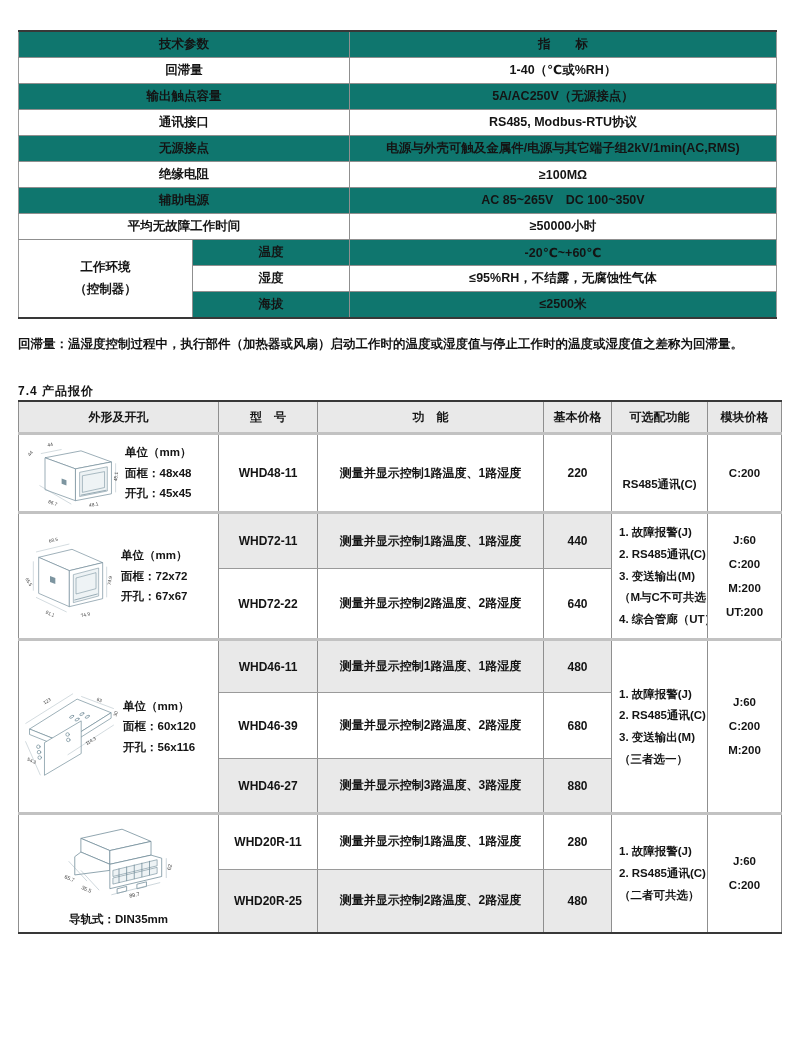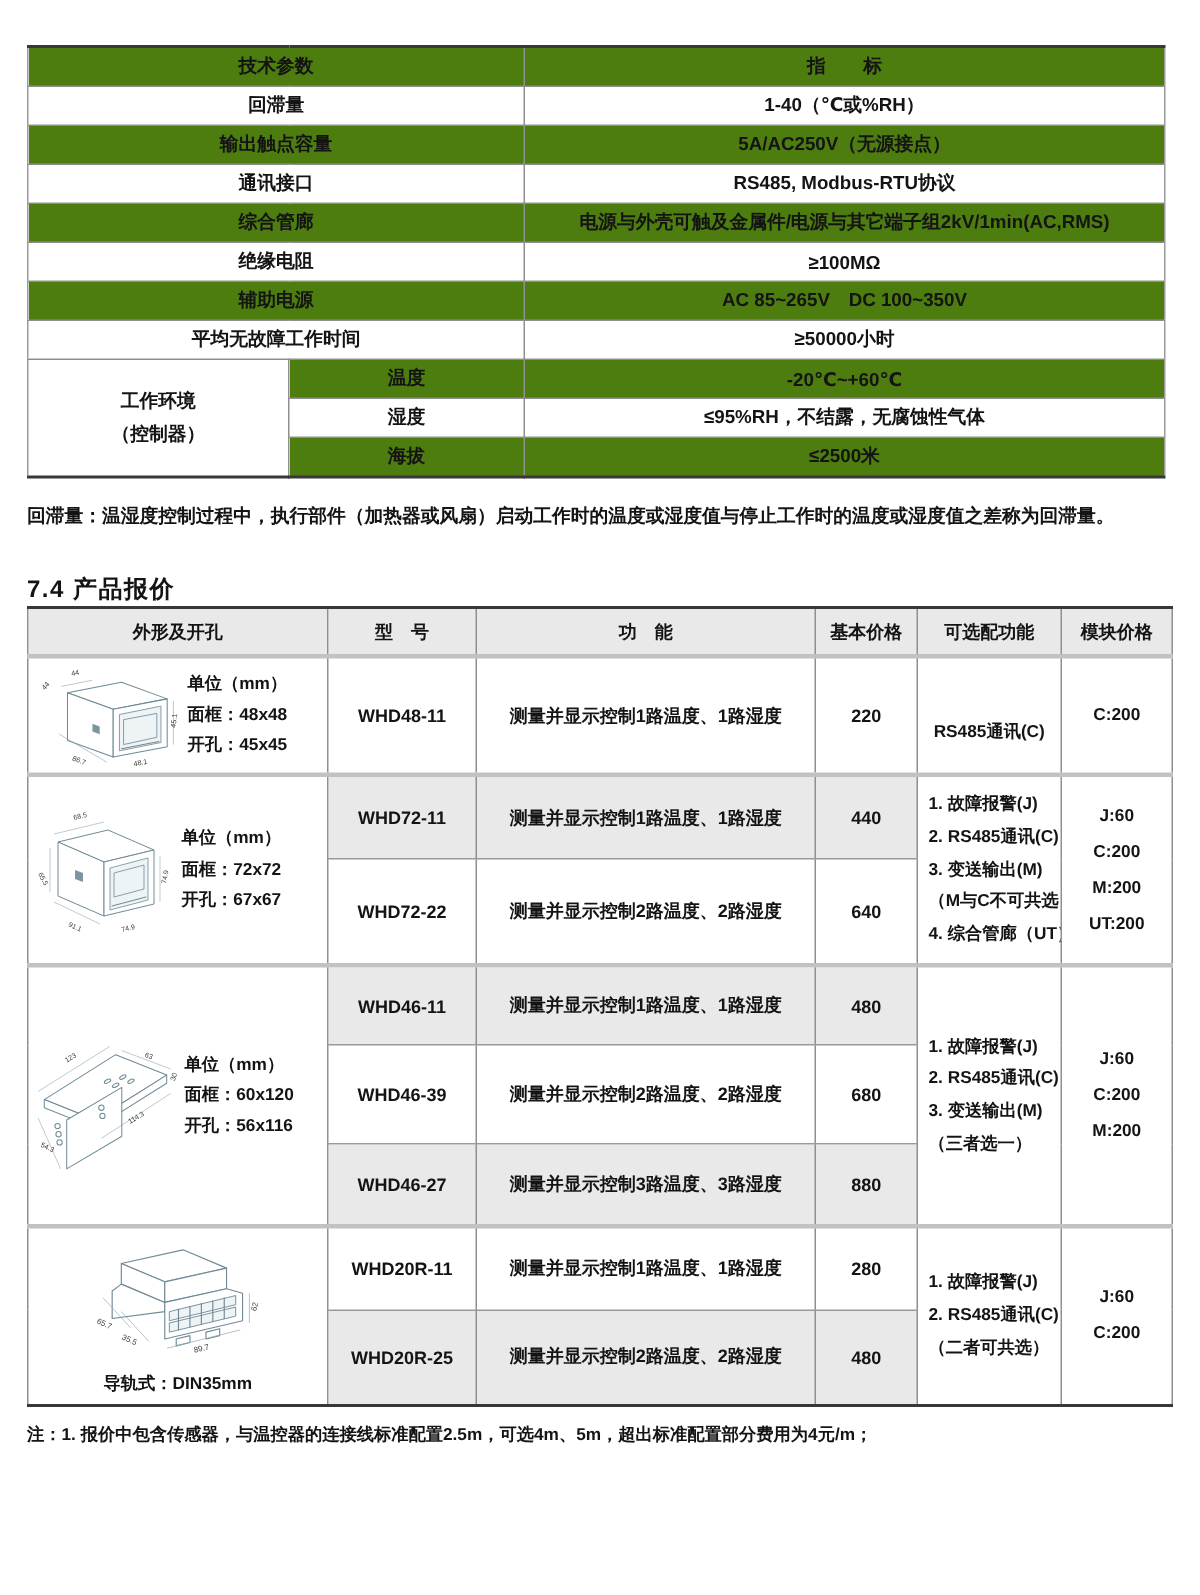--- a/index.html
+++ b/index.html
@@ -6,28 +6,28 @@
   body{width:800px;font-family:"Liberation Sans","DejaVu Sans",sans-serif;color:#141414;}
   .page{width:800px;height:1063px;box-sizing:border-box;padding:30px 19px 0 18px;position:relative;overflow:hidden;}
 
   
   table{border-collapse:collapse;table-layout:fixed;}
   .spec-table{width:758px;font-size:12.5px;font-weight:600;
     border-top:2px solid #383838;border-bottom:2px solid #383838;
     border-left:1px solid #9a9a9a;border-right:1px solid #9a9a9a;}
   .spec-table td{height:25px;padding:0 4px;text-align:center;vertical-align:middle;
     border-bottom:1px solid #8f8f8f;overflow:hidden;white-space:nowrap;}
-  .spec-table tr.shade td{background:#4d7c0f;}
+  .spec-table tr.shade td{background:#0f766e;}
   .spec-table td.bd-r{border-right:1px solid #8f8f8f;}
   .spec-table td.env-cell{background:#ffffff !important;}
   .env-cell span{display:block;line-height:1.7;}
 
   
   .hysteresis{margin:14px 0 0 0;font-size:12.5px;font-weight:600;line-height:1.85;width:758px;}
-  .section-title{margin:27px 0 0 0;font-size:16px;font-weight:bold;letter-spacing:1px;}
+  .section-title{margin:27px 0 0 0;font-size:12px;font-weight:bold;letter-spacing:1px;}
   .unit-note{width:763px;text-align:right;font-size:11px;font-weight:600;margin-top:0px;margin-bottom:3px;}
 
   
   .pricing-table{width:763px;font-size:12px;font-weight:600;
     border-top:2px solid #383838;border-bottom:2px solid #383838;}
   .pricing-table td{border-left:1px solid #8f8f8f;border-right:1px solid #8f8f8f;
     padding:0;text-align:center;vertical-align:middle;overflow:hidden;}
   .pricing-table thead td{background:#e9e9e9;height:30px;}
   .pricing-table tbody{border-top:3px solid #c2c2c2;}
   .pricing-table td.shade{background:#e9e9e9;}
@@ -80,21 +80,21 @@
       </tr>
       <tr class="shade">
         <td colspan="2" class="bd-r">输出触点容量</td>
         <td>5A/AC250V（无源接点）</td>
       </tr>
       <tr>
         <td colspan="2" class="bd-r">通讯接口</td>
         <td>RS485, Modbus-RTU协议</td>
       </tr>
       <tr class="shade">
-        <td colspan="2" class="bd-r">综合管廊</td>
+        <td colspan="2" class="bd-r">无源接点</td>
         <td>电源与外壳可触及金属件/电源与其它端子组2kV/1min(AC,RMS)</td>
       </tr>
       <tr>
         <td colspan="2" class="bd-r">绝缘电阻</td>
         <td>≥100MΩ</td>
       </tr>
       <tr class="shade">
         <td colspan="2" class="bd-r">辅助电源</td>
         <td>AC 85~265V　DC 100~350V</td>
       </tr>
@@ -348,16 +348,15 @@
       </tr>
       <tr class="rh63">
         <td class="shade">WHD20R-25</td>
         <td class="shade func-cell">测量并显示控制2路温度、2路湿度</td>
         <td class="shade">480</td>
       </tr>
     </tbody>
   </table>
 
   <div class="footnotes">
-    <div class="fn1">注：1. 报价中包含传感器，与温控器的连接线标准配置2.5m，可选4m、5m，超出标准配置部分费用为4元/m；</div>
   </div>
 
 </div>
 
 </body></html>

